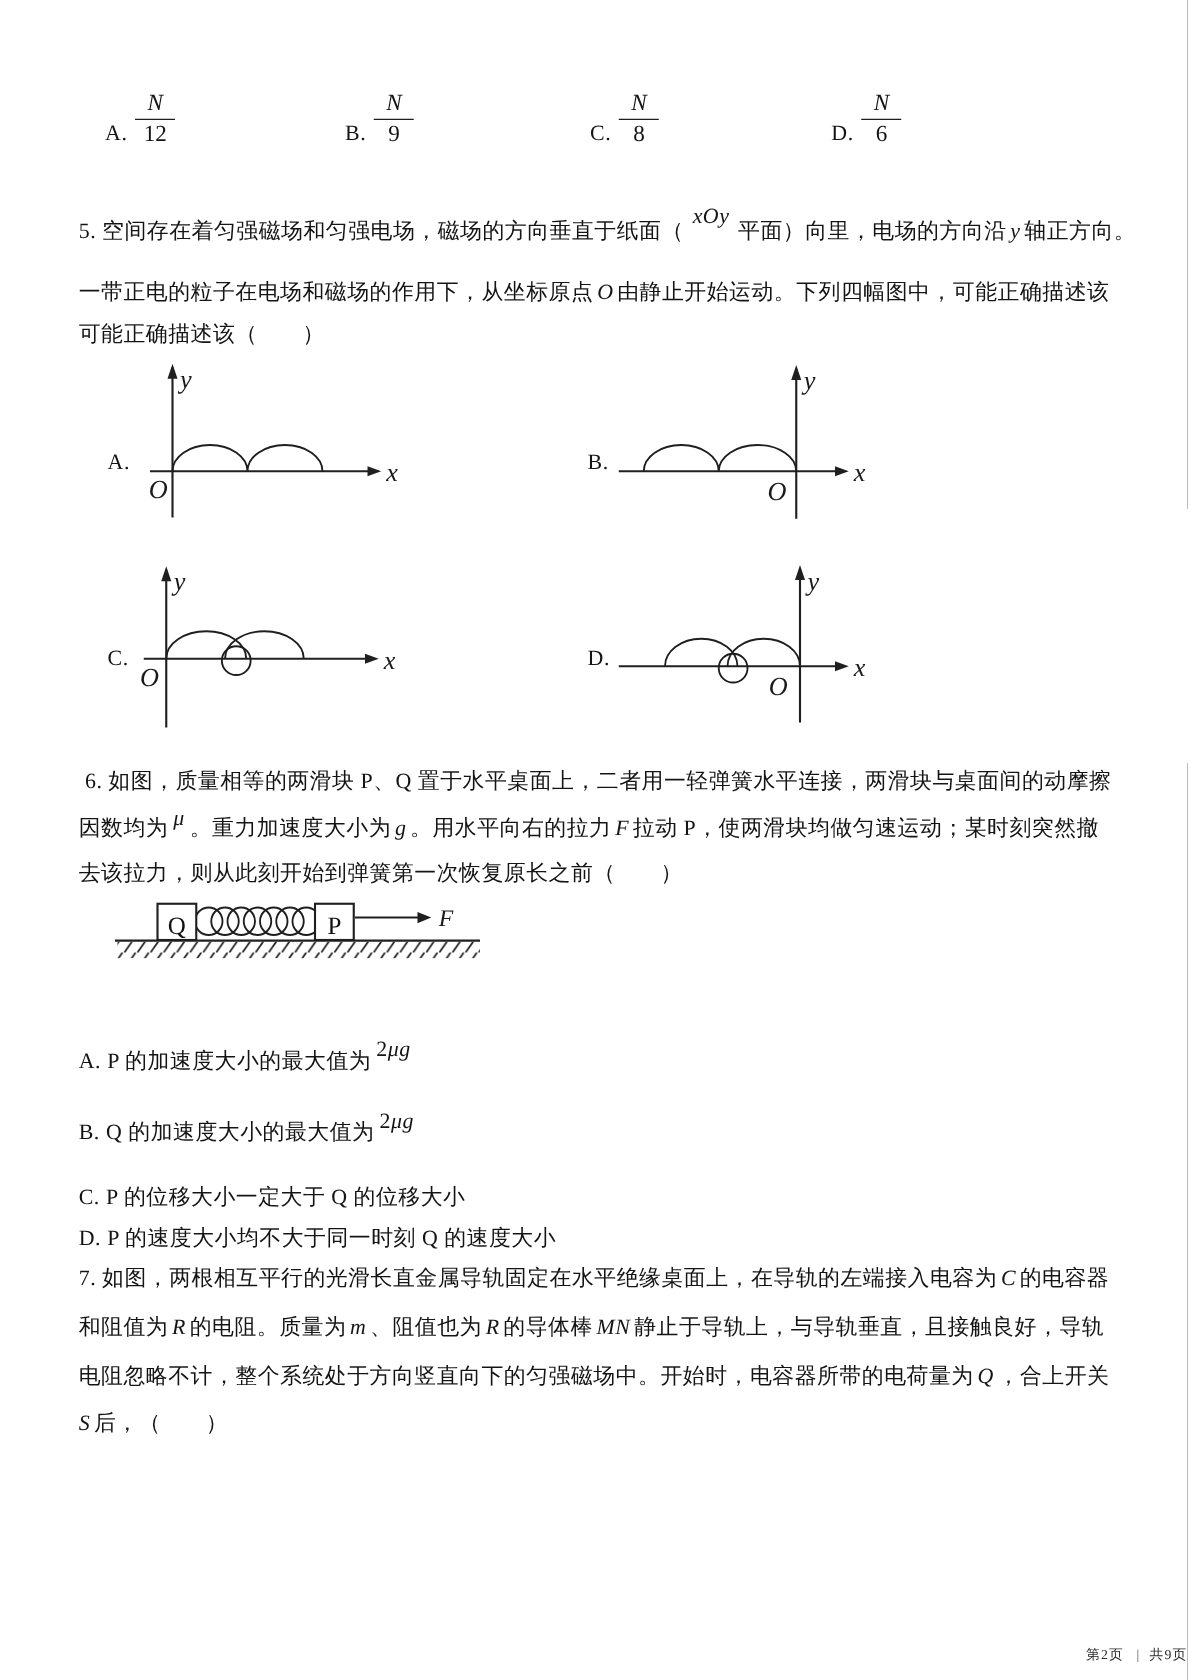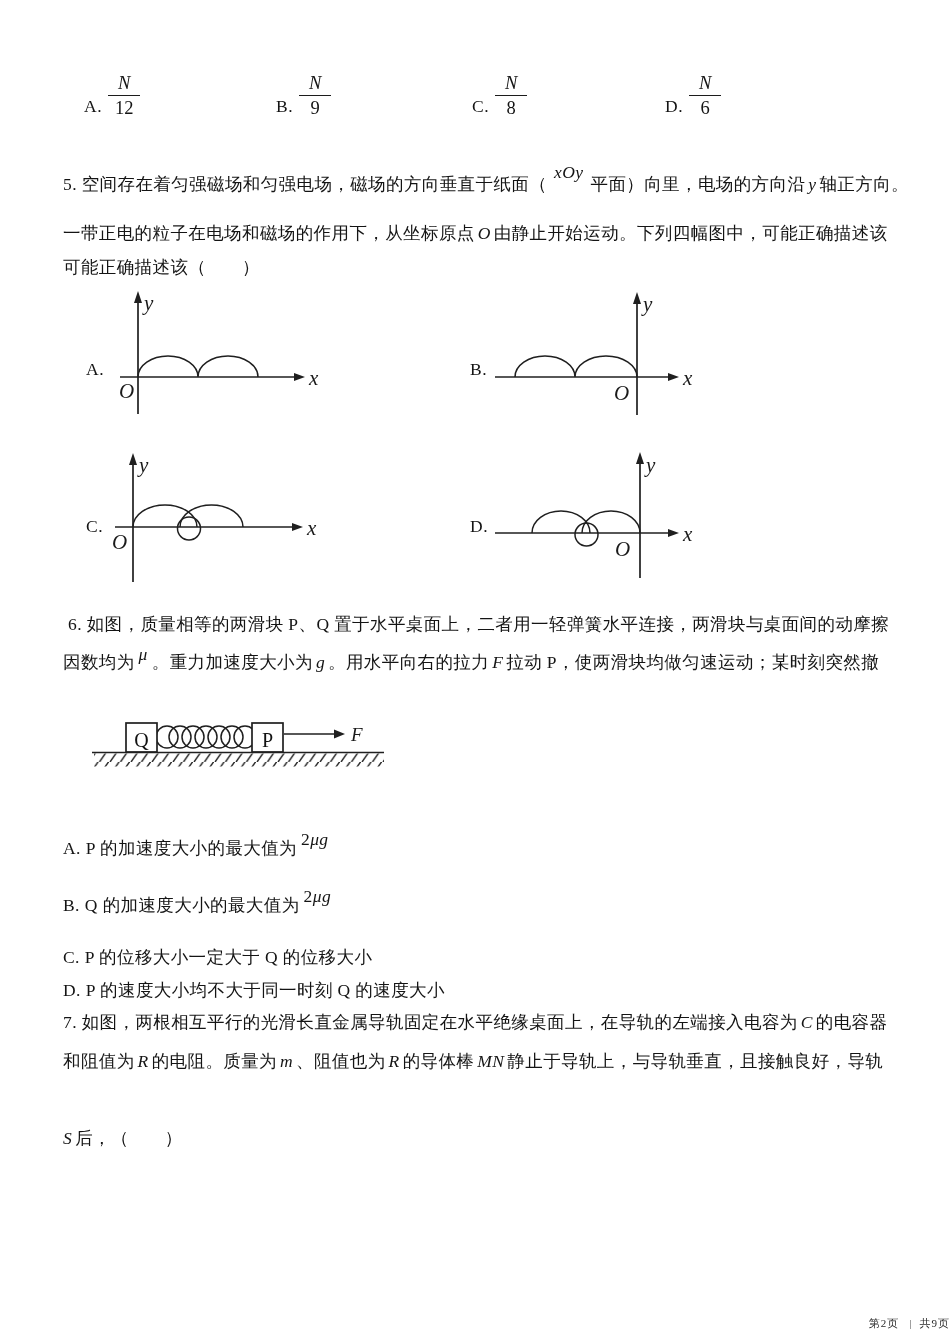--- a/index.html
+++ b/index.html
@@ -122,20 +122,23 @@
     <text class="axlbl" x="197" y="93">x</text>
     <text class="axlbl" x="129" y="108">O</text>
   </svg>
 
   <div class="tline abs" style="left:68px; top:612px;">
     <span>6. 如图，质量相等的两滑块 P、Q 置于水平桌面上，二者用一轻弹簧水平连接，两滑块与桌面间的动摩擦</span>
   </div>
   <div class="tline abs" style="left:63px; top:650px;">
     <span>因数均为</span><span class="msup">μ</span><span>。重力加速度大小为</span><span class="var">g</span><span>。用水平向右的拉力</span><span class="var">F</span><span>拉动 P，使两滑块均做匀速运动；某时刻突然撤</span>
   </div>
+  <div class="tline abs" style="left:63px; top:686px;">
+    <span>去该拉力，则从此刻开始到弹簧第一次恢复原长之前（　　）</span>
+  </div>
 
   <svg class="abs" style="left:88px; top:710px;" width="310" height="62" viewBox="0 0 310 62">
     <defs>
       <pattern id="hatch" width="10.5" height="13" patternUnits="userSpaceOnUse">
         <line x1="10" y1="0" x2="1" y2="13" stroke="#222" stroke-width="1.4"></line>
       </pattern>
     </defs>
     <g>
       <circle cx="79" cy="27" r="11" fill="none" stroke="#1f1f1f" stroke-width="1.5"></circle>
       <circle cx="92" cy="27" r="11" fill="none" stroke="#1f1f1f" stroke-width="1.5"></circle>
@@ -168,20 +171,23 @@
   <div class="opt abs" style="left:63px; top:978px;">
     <span class="olbl">D.</span><span>P 的速度大小均不大于同一时刻 Q 的速度大小</span>
   </div>
 
   <div class="tline abs" style="left:63px; top:1010px;">
     <span>7. 如图，两根相互平行的光滑长直金属导轨固定在水平绝缘桌面上，在导轨的左端接入电容为</span><span class="var">C</span><span>的电容器</span>
   </div>
   <div class="tline abs" style="left:63px; top:1049px;">
     <span>和阻值为</span><span class="var">R</span><span>的电阻。质量为</span><span class="var">m</span><span>、阻值也为</span><span class="var">R</span><span>的导体棒</span><span class="var">MN</span><span>静止于导轨上，与导轨垂直，且接触良好，导轨</span>
   </div>
+  <div class="tline abs" style="left:63px; top:1088px;">
+    <span>电阻忽略不计，整个系统处于方向竖直向下的匀强磁场中。开始时，电容器所带的电荷量为</span><span class="var">Q</span><span>，合上开关</span>
+  </div>
   <div class="tline abs" style="left:63px; top:1126px;">
     <span class="var" style="margin-left:0;">S</span><span>后，（　　）</span>
   </div>
 
   <div class="footer abs">
     <span>第2页</span><span class="fdiv">|</span><span>共9页</span>
   </div>
 
 </div>
 

